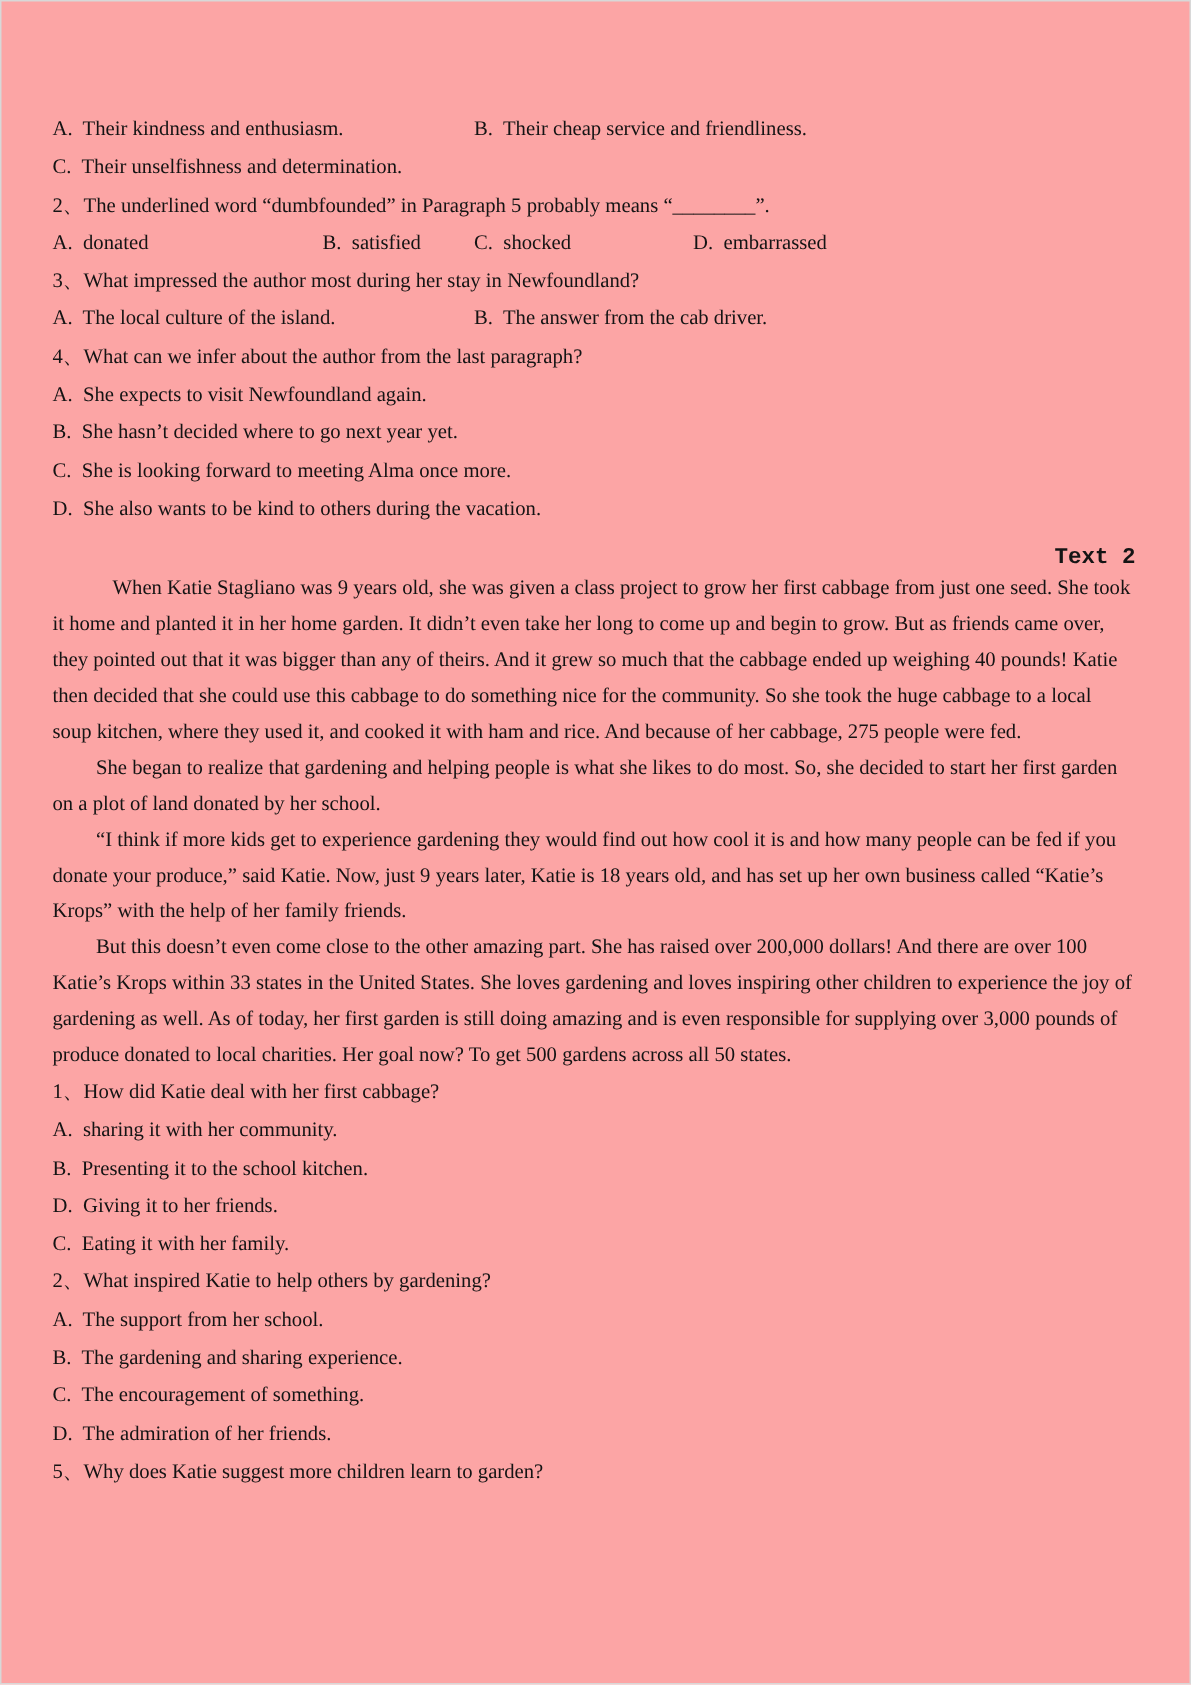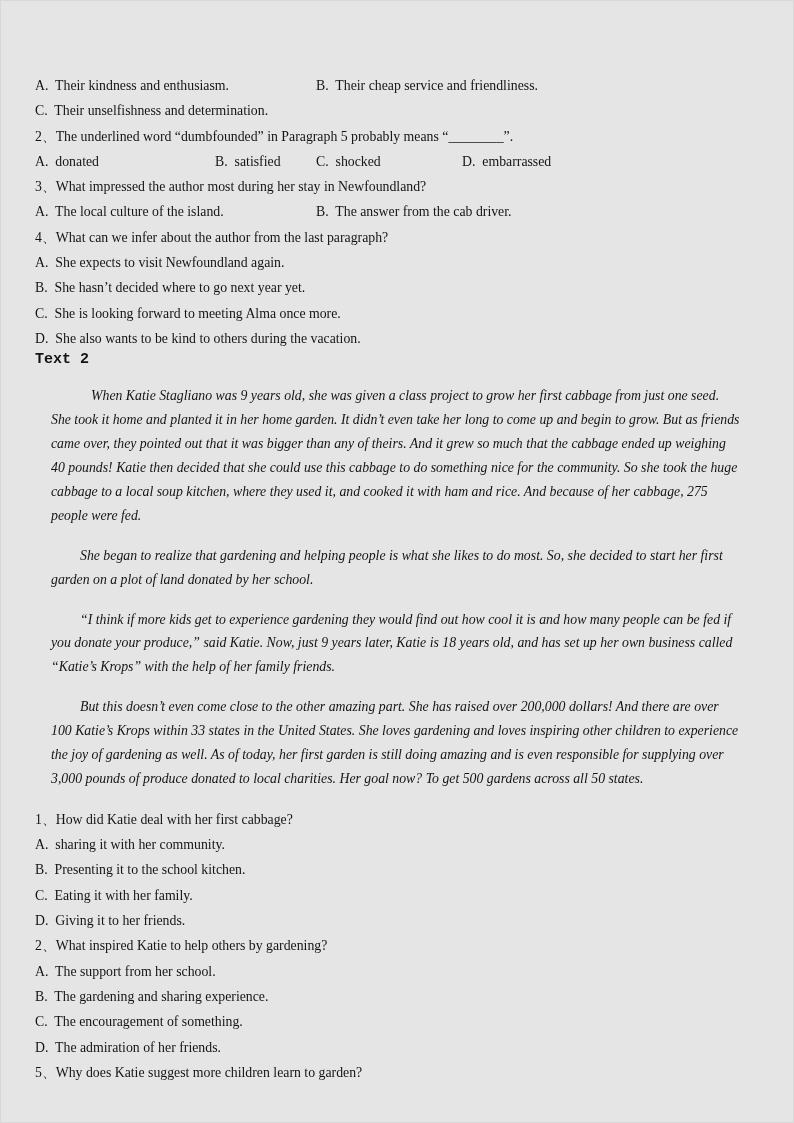--- a/index.html
+++ b/index.html
@@ -5,21 +5,21 @@
   html, body {
     margin: 0;
     padding: 0;
     background: #ffffff;
   }
   .page {
     position: relative;
     width: 794px;
     height: 1123px;
     box-sizing: border-box;
-    background: #e5e5e5;
+    background: #fca5a5;
     border: 1px solid #d8d8d8;
     overflow: hidden;
     font-family: "Liberation Serif", "DejaVu Serif", serif;
     color: #141414;
     font-size: 13.8px;
   }
   .content {
     box-sizing: border-box;
     padding: 72px 36px 0 34px;
     width: 100%;
@@ -37,32 +37,32 @@
     white-space: pre;
   }
   .pos0   { left: 0; }
   .pos144 { left: 144px; margin-left: 36px; }
   .pos281 { left: 281px; }
   .pos421 { left: 427px; }
   
   .passage-heading {
     height: 17px;
     line-height: 17px;
-    text-align: left;
+    text-align: right;
     font-family: "Liberation Mono", "DejaVu Sans Mono", monospace;
     font-weight: bold;
     font-size: 15px;
     overflow: visible;
+    margin-top: 12px;
   }
   
   .passage p {
-    margin: 16px;
+    margin: 0;
     line-height: 23.9px;
     text-indent: 29px;
-    font-style: italic;
   }
   .passage p.p-first {
     text-indent: 40px;
   }
 </style>
 </head>
 <body>
 
 <div class="page">
   <div class="content">
@@ -97,22 +97,22 @@
     <div class="passage">
       <p class="p-first">When Katie Stagliano was 9 years old, she was given a class project to grow her first cabbage from just one seed. She took it home and planted it in her home garden. It didn’t even take her long to come up and begin to grow. But as friends came over, they pointed out that it was bigger than any of theirs. And it grew so much that the cabbage ended up weighing 40 pounds! Katie then decided that she could use this cabbage to do something nice for the community. So she took the huge cabbage to a local soup kitchen, where they used it, and cooked it with ham and rice. And because of her cabbage, 275 people were fed.</p>
       <p>She began to realize that gardening and helping people is what she likes to do most. So, she decided to start her first garden on a plot of land donated by her school.</p>
       <p>“I think if more kids get to experience gardening they would find out how cool it is and how many people can be fed if you donate your produce,” said Katie. Now, just 9 years later, Katie is 18 years old, and has set up her own business called “Katie’s Krops” with the help of her family friends.</p>
       <p>But this doesn’t even come close to the other amazing part. She has raised over 200,000 dollars! And there are over 100 Katie’s Krops within 33 states in the United States. She loves gardening and loves inspiring other children to experience the joy of gardening as well. As of today, her first garden is still doing amazing and is even responsible for supplying over 3,000 pounds of produce donated to local charities. Her goal now? To get 500 gardens across all 50 states.</p>
     </div>
 
     <div class="row">1、How did Katie deal with her first cabbage?</div>
     <div class="row">A.  sharing it with her community.</div>
     <div class="row">B.  Presenting it to the school kitchen.</div>
+    <div class="row">D.  Giving it to her friends.</div>
     <div class="row">C.  Eating it with her family.</div>
-    <div class="row">D.  Giving it to her friends.</div>
     <div class="row">2、What inspired Katie to help others by gardening?</div>
     <div class="row">A.  The support from her school.</div>
     <div class="row">B.  The gardening and sharing experience.</div>
     <div class="row">C.  The encouragement of something.</div>
     <div class="row">D.  The admiration of her friends.</div>
     <div class="row">5、Why does Katie suggest more children learn to garden?</div>
 
   </div>
 </div>
 

